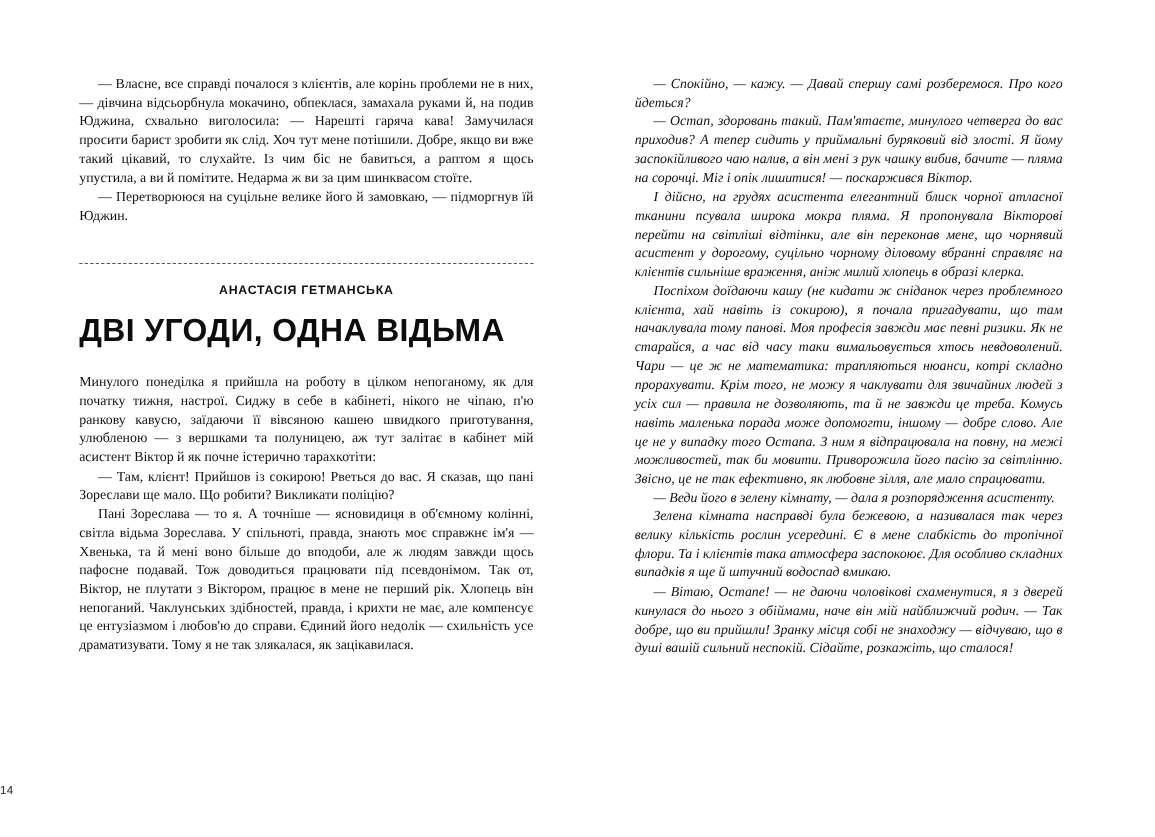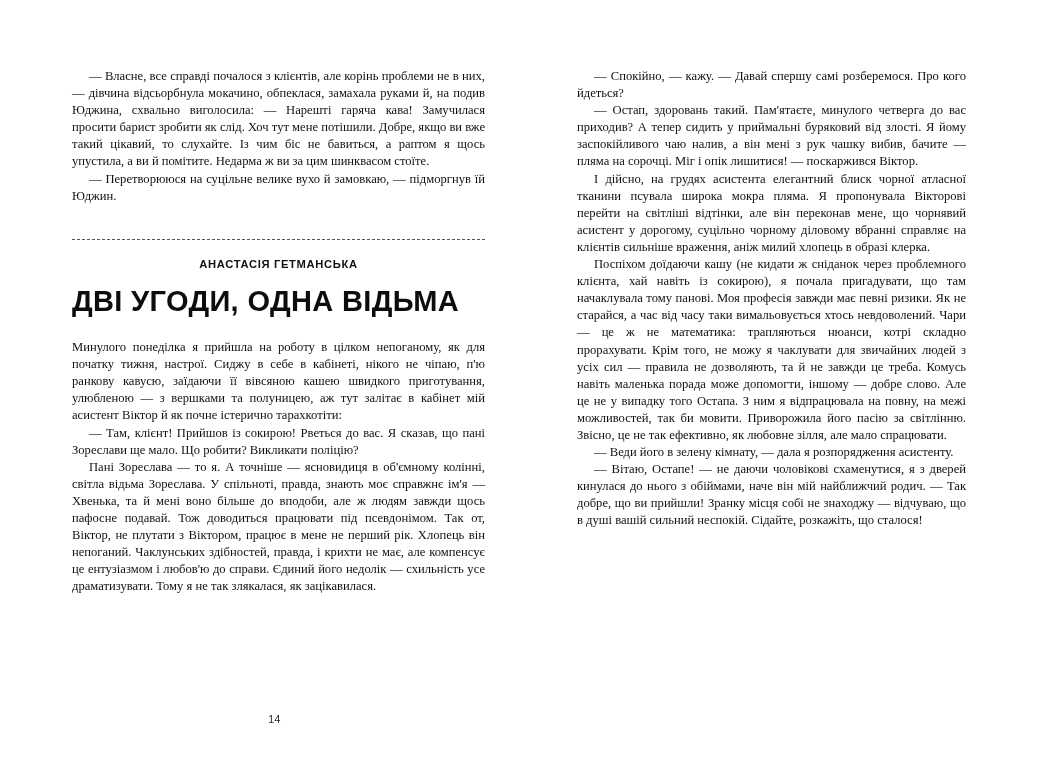--- a/index.html
+++ b/index.html
@@ -27,20 +27,21 @@
     height: 761px;
     padding: 68px 48px 0 48px;
   }
   .page.left {
     padding-left: 72px;
     padding-right: 40px;
   }
   .page.right {
     padding-left: 52px;
     padding-right: 84px;
+    font-style: italic;
   }
   .col {
     width: 100%;
   }
   p.body {
     margin: 0;
     font-size: 12.6px;
     line-height: 17.1px;
     text-align: justify;
     text-indent: 1.35em;
@@ -74,55 +75,55 @@
     font-size: 29px;
     letter-spacing: 0.012em;
     line-height: 1.08;
     margin: 0 0 22px 0;
     color: #0d0d0d;
     text-transform: uppercase;
   }
   .folio {
     position: absolute;
     bottom: 36px;
-    left: 12px;
+    left: 0;
     width: 100%;
-    text-align: center;
     font-family: "Liberation Sans", sans-serif;
     font-size: 10.5px;
     color: #222222;
     letter-spacing: 0.03em;
   }
 </style>
 </head>
 <body>
 
 <div class="spread">
 
   <div class="page left">
     <div class="col">
       <p class="body dash">— Власне, все справді почалося з клієнтів, але корінь проблеми не в них, — дівчина відсьорбнула мокачино, обпеклася, замахала руками й, на подив Юджина, схвально виголосила: — Нарешті гаряча кава! Замучилася просити барист зробити як слід. Хоч тут мене потішили. Добре, якщо ви вже такий цікавий, то слухайте. Із чим біс не бавиться, а раптом я щось упустила, а ви й помітите. Недарма ж ви за цим шинквасом стоїте.</p>
-      <p class="body dash">— Перетворююся на суцільне велике вухо й замовкаю, — підморгнув їй Юджин.</p>
+      <p class="body dash">— Перетворююся на суцільне велике його й замовкаю, — підморгнув їй Юджин.</p>
 
       <div class="story-head">
         <div class="author">Анастасія Гетманська</div>
         <h1 class="story-title">Дві угоди, одна відьма</h1>
       </div>
 
       <p class="body noindent">Минулого понеділка я прийшла на роботу в цілком непоганому, як для початку тижня, настрої. Сиджу в себе в кабінеті, нікого не чіпаю, п'ю ранкову кавусю, заїдаючи її вівсяною кашею швидкого приготування, улюбленою — з вершками та полуницею, аж тут залітає в кабінет мій асистент Віктор й як почне істерично тараxкотіти:</p>
       <p class="body dash">— Там, клієнт! Прийшов із сокирою! Рветься до вас. Я сказав, що пані Зореслави ще мало. Що робити? Викликати поліцію?</p>
       <p class="body">Пані Зореслава — то я. А точніше — ясновидиця в об'ємному колінні, світла відьма Зореслава. У спільноті, правда, знають моє справжнє ім'я — Хвенька, та й мені воно більше до вподоби, але ж людям завжди щось пафосне подавай. Тож доводиться працювати під псевдонімом. Так от, Віктор, не плутати з Віктором, працює в мене не перший рік. Хлопець він непоганий. Чаклунських здібностей, правда, і крихти не має, але компенсує це ентузіазмом і любов'ю до справи. Єдиний його недолік — схильність усе драматизувати. Тому я не так злякалася, як зацікавилася.</p>
     </div>
     <div class="folio">14</div>
   </div>
 
   <div class="page right">
     <div class="col">
       <p class="body dash">— Спокійно, — кажу. — Давай спершу самі розберемося. Про кого йдеться?</p>
       <p class="body dash">— Остап, здоровань такий. Пам'ятаєте, минулого четверга до вас приходив? А тепер сидить у приймальні буряковий від злості. Я йому заспокійливого чаю налив, а він мені з рук чашку вибив, бачите — пляма на сорочці. Міг і опік лишитися! — поскаржився Віктор.</p>
       <p class="body">І дійсно, на грудях асистента елегантний блиск чорної атласної тканини псувала широка мокра пляма. Я пропонувала Вікторові перейти на світліші відтінки, але він переконав мене, що чорнявий асистент у дорогому, суцільно чорному діловому вбранні справляє на клієнтів сильніше враження, аніж милий хлопець в образі клерка.</p>
       <p class="body">Поспіхом доїдаючи кашу (не кидати ж сніданок через проблемного клієнта, хай навіть із сокирою), я почала пригадувати, що там начаклувала тому панові. Моя професія завжди має певні ризики. Як не старайся, а час від часу таки вимальовується хтось невдоволений. Чари — це ж не математика: трапляються нюанси, котрі складно прорахувати. Крім того, не можу я чаклувати для звичайних людей з усіх сил — правила не дозволяють, та й не завжди це треба. Комусь навіть маленька порада може допомогти, іншому — добре слово. Але це не у випадку того Остапа. З ним я відпрацювала на повну, на межі можливостей, так би мовити. Приворожила його пасію за світлінню. Звісно, це не так ефективно, як любовне зілля, але мало спрацювати.</p>
       <p class="body dash">— Веди його в зелену кімнату, — дала я розпорядження асистенту.</p>
+      <p class="body">Зелена кімната насправді була бежевою, а називалася так через велику кількість рослин усередині. Є в мене слабкість до тропічної флори. Та і клієнтів така атмосфера заспокоює. Для особливо складних випадків я ще й штучний водоспад вмикаю.</p>
       <p class="body dash">— Вітаю, Остапе! — не даючи чоловікові схаменутися, я з дверей кинулася до нього з обіймами, наче він мій найближчий родич. — Так добре, що ви прийшли! Зранку місця собі не знаходжу — відчуваю, що в душі вашій сильний неспокій. Сідайте, розкажіть, що сталося!</p>
     </div>
   </div>
 
 </div>
 
 </body></html>

